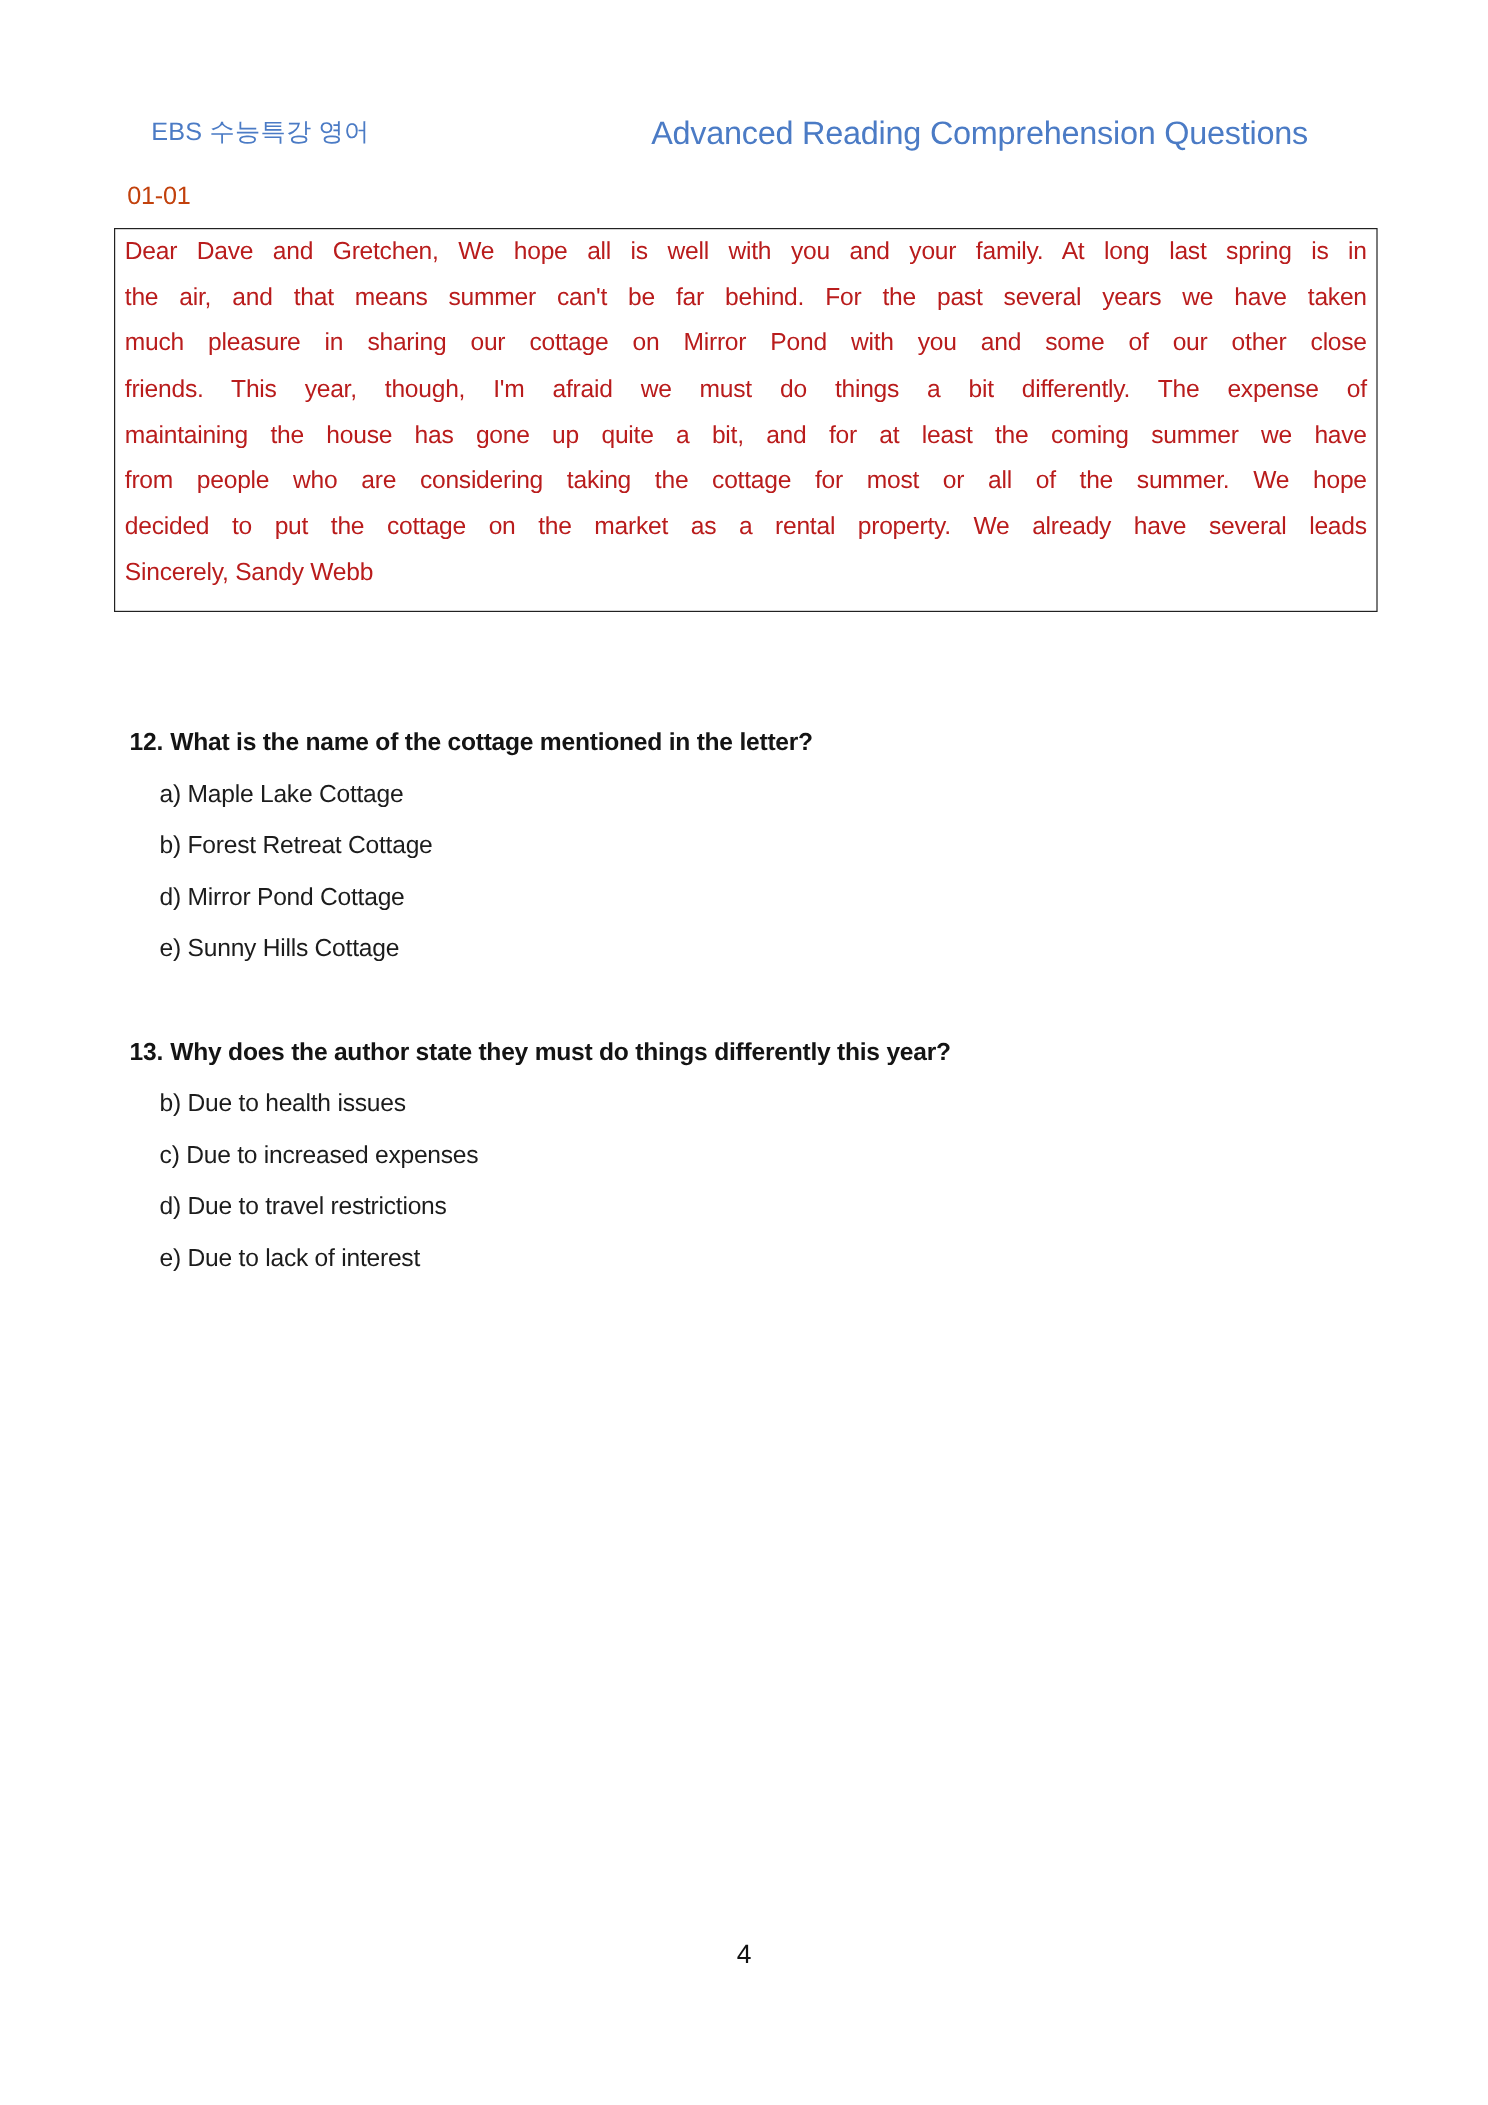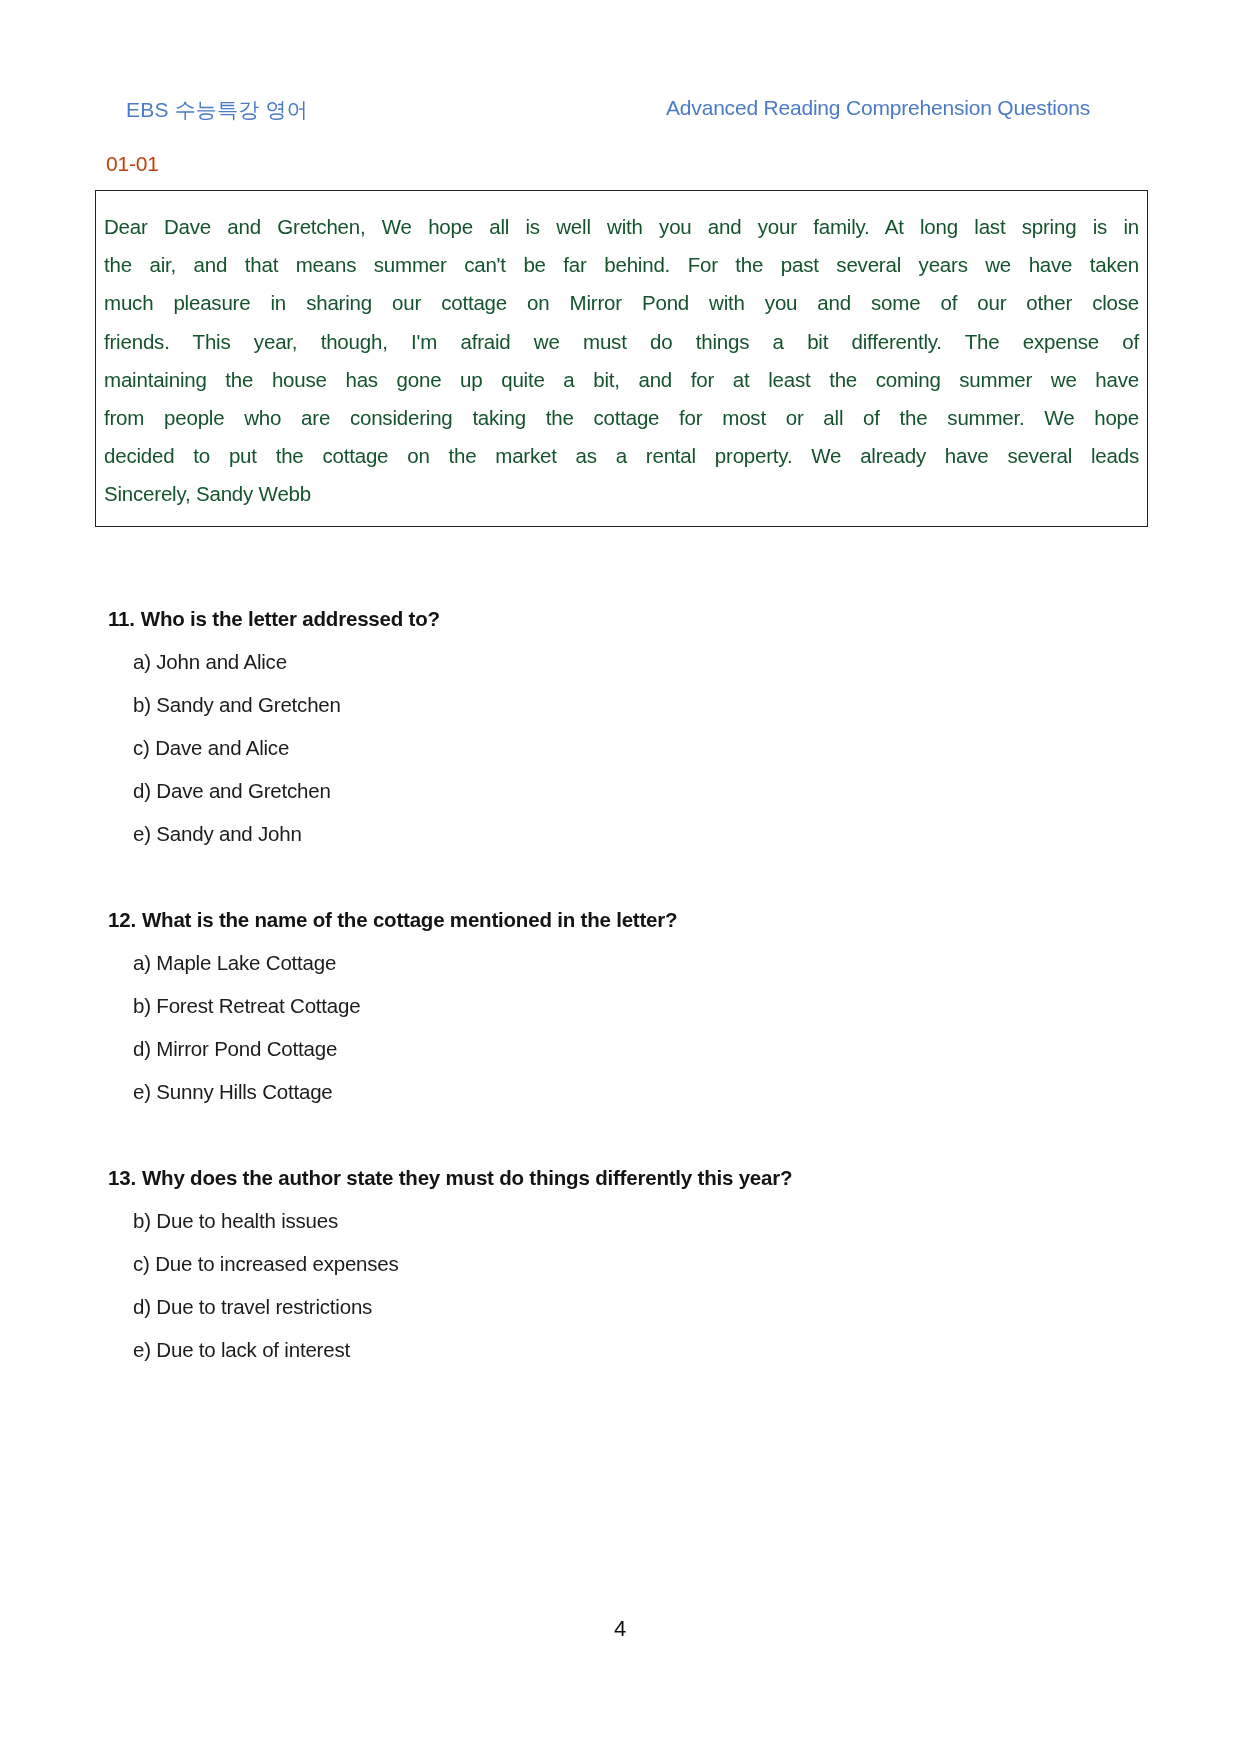--- a/index.html
+++ b/index.html
@@ -18,21 +18,21 @@
     position: absolute;
     left: 126px;
     top: 96px;
     font-size: 21px;
     letter-spacing: 0.2px;
   }
   .header-right {
     position: absolute;
     right: 150px;
     top: 96px;
-    font-size: 21px;
+    font-size: 27px;
     letter-spacing: -0.2px;
   }
 
   
   .section-label {
     position: absolute;
     left: 106px;
     top: 152px;
     font-size: 21px;
     color: #c2410c;
@@ -40,24 +40,24 @@
   }
 
   
   .passage-box {
     position: absolute;
     left: 95px;
     top: 190px;
     width: 1053px;
     box-sizing: border-box;
     border: 1.5px solid #222222;
-    padding: 17px 8px 12px 8px;
+    padding: 0 8px 12px 8px;
     font-size: 20.5px;
     letter-spacing: -0.2px;
-    color: #14532d;
+    color: #b91c1c;
   }
   .p-line {
     line-height: 38.2px;
     text-align: justify;
     text-align-last: justify;
     white-space: normal;
   }
   .p-line.p-last {
     text-align: right;
     text-align-last: left;
@@ -114,32 +114,20 @@
       <div class="p-line">much pleasure in sharing our cottage on Mirror Pond with you and some of our other close</div>
       <div class="p-line">friends. This year, though, I'm afraid we must do things a bit differently. The expense of</div>
       <div class="p-line">maintaining the house has gone up quite a bit, and for at least the coming summer we have</div>
       <div class="p-line">from people who are considering taking the cottage for most or all of the summer. We hope</div>
       <div class="p-line">decided to put the cottage on the market as a rental property. We already have several leads</div>
       <div class="p-line p-last">Sincerely, Sandy Webb</div>
     </div>
 
   <div class="questions">
 
-    <div class="question">
-      <div class="q-heading">
-        <span class="q-num">11.</span><span>Who is the letter addressed to?</span>
-      </div>
-      <div class="options">
-          <div class="option-row">a) John and Alice</div>
-          <div class="option-row">b) Sandy and Gretchen</div>
-          <div class="option-row">c) Dave and Alice</div>
-          <div class="option-row">d) Dave and Gretchen</div>
-          <div class="option-row">e) Sandy and John</div>
-        </div>
-    </div>
 
     <div class="question">
       <div class="q-heading">
         <span class="q-num">12.</span><span>What is the name of the cottage mentioned in the letter?</span>
       </div>
       <div class="options">
           <div class="option-row">a) Maple Lake Cottage</div>
           <div class="option-row">b) Forest Retreat Cottage</div>
           <div class="option-row">d) Mirror Pond Cottage</div>
           <div class="option-row">e) Sunny Hills Cottage</div>

